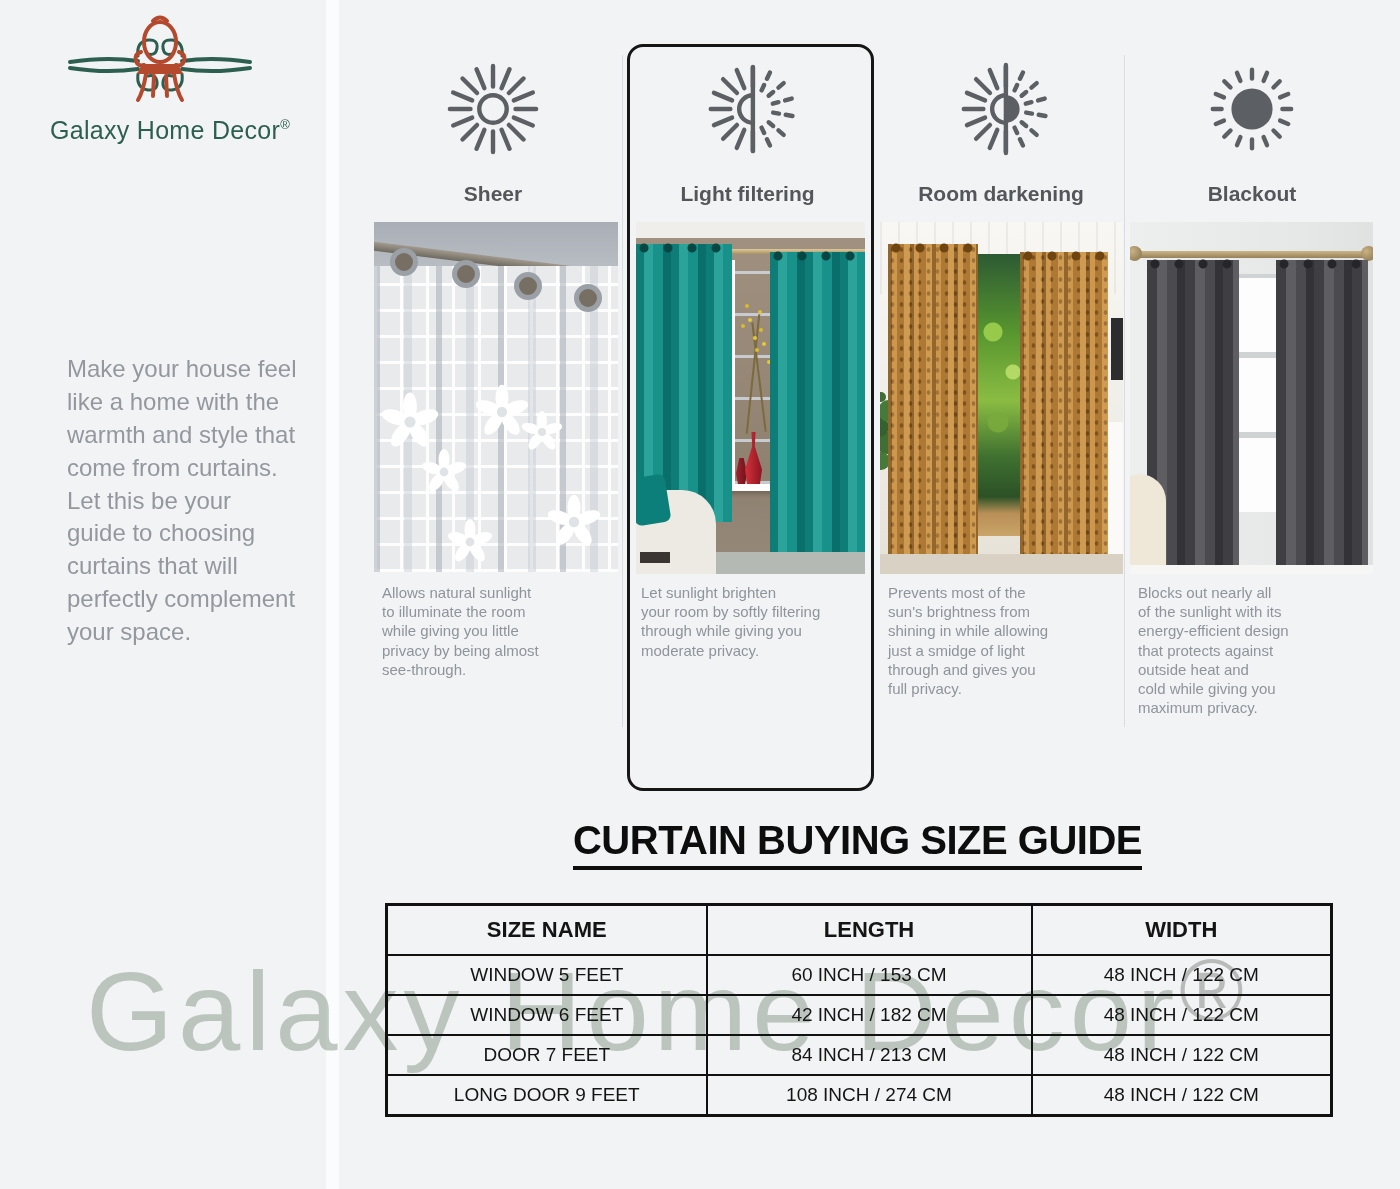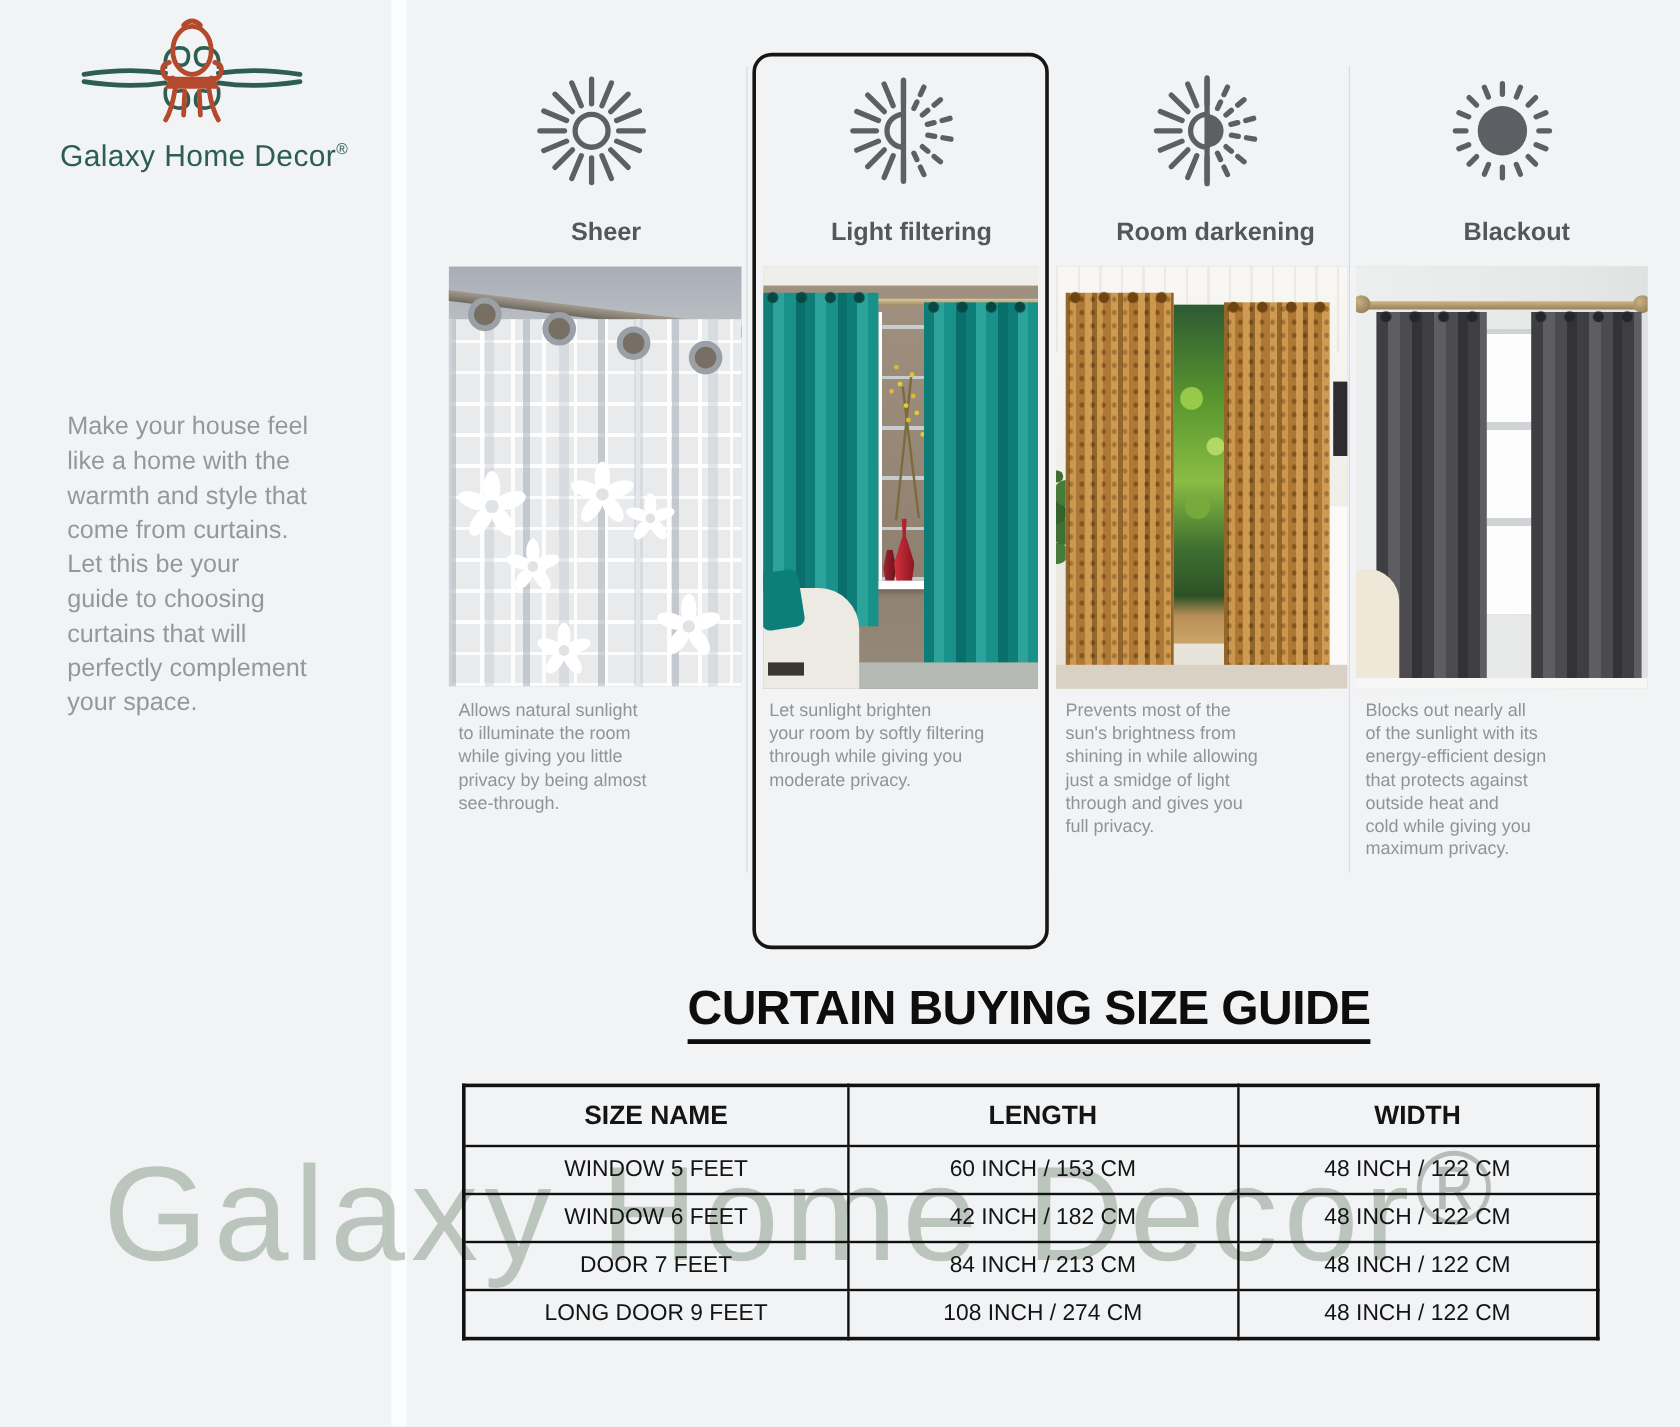--- a/index.html
+++ b/index.html
@@ -8,31 +8,31 @@
 
   
   .divider-strip{position:absolute;left:326px;top:0;width:13px;height:100%;background:#fbfcfd;}
   .sidebar{position:absolute;left:0;top:0;width:326px;height:100%;}
   .logo-svg{position:absolute;left:62px;top:12px;width:196px;height:104px;}
   .brand-name{position:absolute;left:40px;top:116px;width:260px;text-align:center;
     font-size:25px;color:#2c5f50;letter-spacing:.3px;}
   .brand-name sup{font-size:13px;vertical-align:10px;}
   .side-heading{position:absolute;left:56px;top:148px;margin:0;font-size:38px;line-height:1.04;
     font-weight:800;color:#151515;white-space:pre-line;letter-spacing:-.5px;}
-  .side-intro{position:absolute;left:56px;top:342px;margin:0;font-size:21px;line-height:1.37;
+  .side-intro{position:absolute;left:56px;top:342px;margin:11px;font-size:24px;line-height:1.37;
     color:#94989e;white-space:pre-line;}
 
   
   .col-sep{position:absolute;top:55px;height:672px;width:1px;background:#dadce0;}
   .highlight-box{position:absolute;left:627px;top:44px;width:241px;height:741px;
     border:3px solid #161616;border-radius:16px;background:transparent;z-index:3;}
   .col{position:absolute;top:50px;height:700px;}
   .col-icon{position:absolute;top:10px;left:0;width:100%;display:flex;justify-content:center;}
   .col-icon svg{width:98px;height:98px;}
-  .col-label{position:absolute;top:132px;left:12px;width:100%;text-align:center;
+  .col-label{position:absolute;top:132px;left:0;width:100%;text-align:center;
     font-size:21px;font-weight:700;color:#54565a;}
   .col-desc{position:absolute;top:533px;font-size:15px;line-height:1.28;color:#8f949b;
     white-space:pre-line;}
   .photo{position:absolute;top:172px;height:352px;overflow:hidden;background:#ddd;}
   .photo *{position:absolute;}
 
   
   .ph-sheer{left:10px;width:244px;height:350px;}
   .sh-wall{inset:0;background:linear-gradient(180deg,#a9aeb6 0%,#cdd1d6 30%,#e9ebed 100%);}
   .sh-rod{left:-8px;top:36px;width:115%;height:9px;border-radius:4px;

